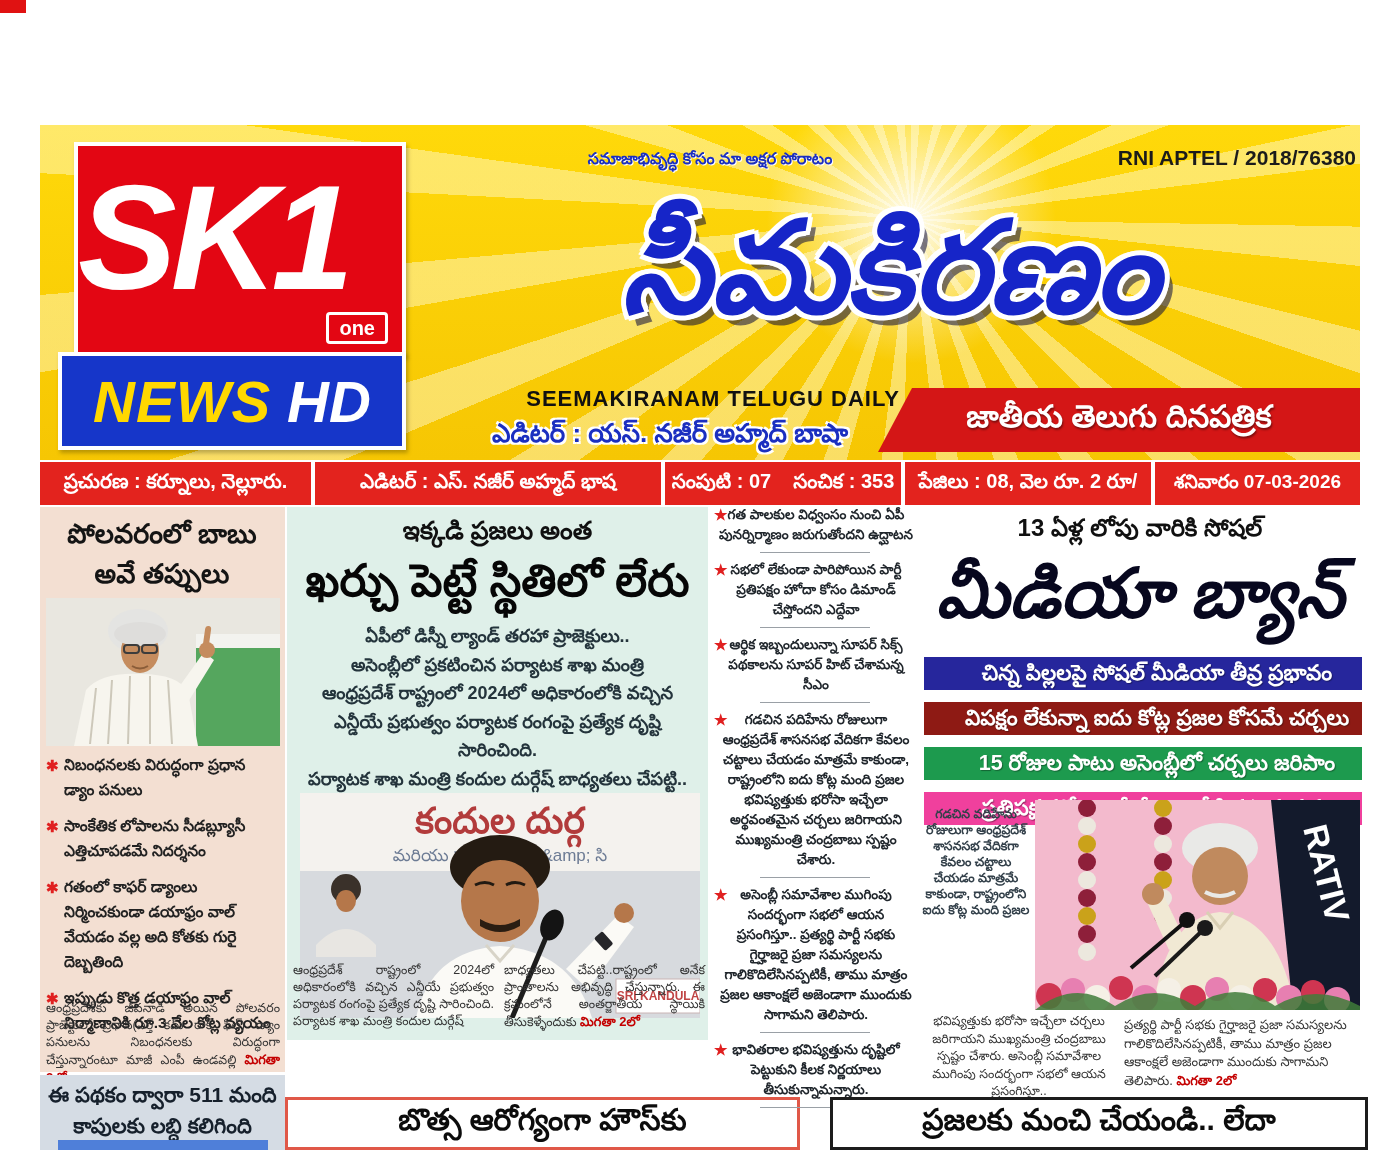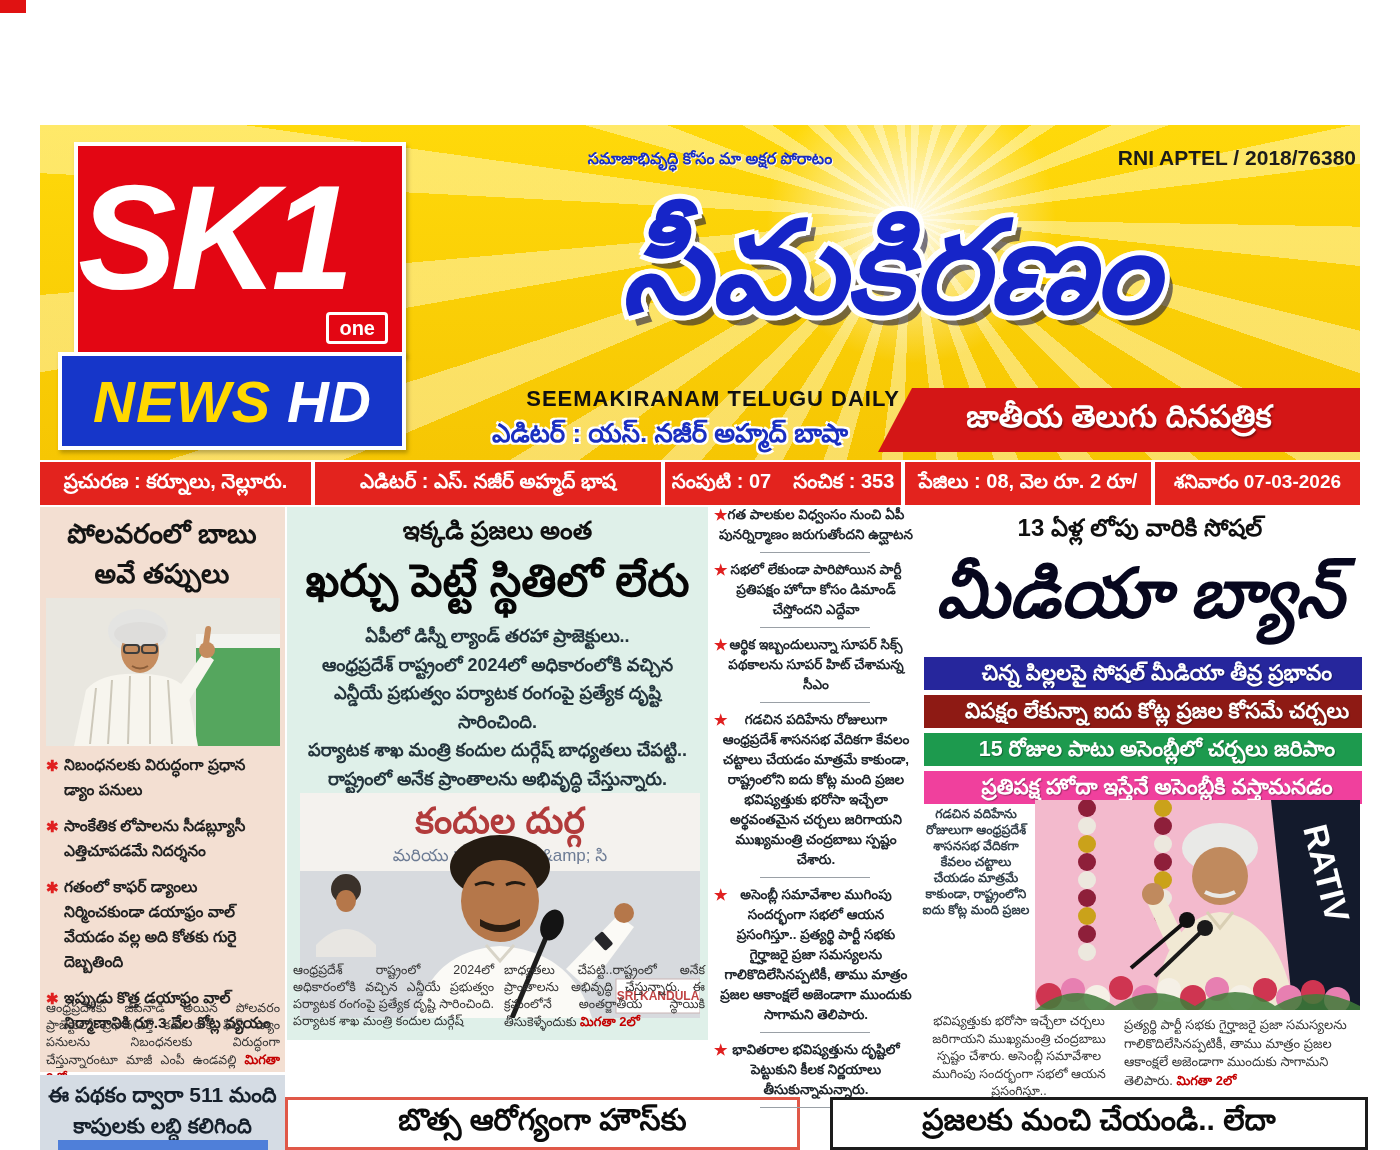--- a/index.html
+++ b/index.html
@@ -91,21 +91,21 @@
     font-size:13.5px;line-height:20px;font-weight:bold;}
   .star-item .star{position:absolute;left:-2px;top:0;color:#e02020;font-size:15px;}
   .col3 .divider{width:110px;border-top:1.5px solid #9aa0a6;margin:7px auto 7px auto;}
 
   
   .col4-kicker{left:920px;top:514px;width:440px;text-align:center;color:#101010;
     font-size:24px;font-weight:bold;}
   .col4-headline{left:920px;top:540px;width:440px;text-align:center;color:#07071e;
     font-size:69px;font-weight:900;font-style:italic;line-height:108px;white-space:nowrap;}
   .bars{left:924px;top:657px;width:438px;}
-  .bar{height:33px;line-height:33px;margin-bottom:5px;color:#fff;text-align:center;
+  .bar{height:33px;line-height:33px;margin-bottom:12px;color:#fff;text-align:center;
     font-size:21.5px;font-weight:bold;text-shadow:1px 1px 1px rgba(0,0,0,.35);padding-left:28px;}
   .bar-1{background:#26269c;} .bar-2{background:#8e1a14;} .bar-3{background:#1d9a4e;} .bar-4{background:#f0409d;}
   .col4-photo{left:1035px;top:800px;width:325px;height:210px;}
   .col4-side{left:921px;top:806px;width:110px;text-align:center;color:#33404a;
     font-size:12.5px;line-height:16px;font-weight:bold;}
   .col4-below{left:921px;top:1013px;width:196px;text-align:center;color:#333;
     font-size:12.5px;line-height:17.5px;}
   .col4-caption{left:1124px;top:1016px;width:240px;text-align:left;color:#333;
     font-size:13px;line-height:18.5px;}
   .box-bottom-right{left:830px;top:1097px;width:538px;height:53px;background:#fff;
@@ -201,20 +201,21 @@
   <div class="abs col1-graybox">
     <div class="txt">ఈ పథకం ద్వారా 511 మంది కాపులకు లబ్ధి కలిగింది</div>
   </div>
   <div class="abs col1-bluestrip"></div>
 
   <div class="abs col2-bg"></div>
   <div class="abs col2-kicker">ఇక్కడి ప్రజలు అంత</div>
   <div class="abs col2-headline">ఖర్చు పెట్టే స్థితిలో లేరు</div>
   <div class="abs col2-intro">
     <div>ఏపీలో డిస్నీ ల్యాండ్ తరహా ప్రాజెక్టులు..</div>
+    <div>అసెంబ్లీలో ప్రకటించిన పర్యాటక శాఖ మంత్రి</div>
     <div>ఆంధ్రప్రదేశ్ రాష్ట్రంలో 2024లో అధికారంలోకి వచ్చిన</div>
     <div>ఎన్డీయే ప్రభుత్వం పర్యాటక రంగంపై ప్రత్యేక దృష్టి సారించింది.</div>
     <div>పర్యాటక శాఖ మంత్రి కందుల దుర్గేష్ బాధ్యతలు చేపట్టి..</div>
     <div>రాష్ట్రంలో అనేక ప్రాంతాలను అభివృద్ధి చేస్తున్నారు.</div>
   </div>
 
   <svg class="abs col2-photo" viewBox="0 0 400 225">
     <rect width="400" height="225" fill="#d7dade"></rect>
     <rect width="400" height="78" fill="#f4f2ee"></rect>
     <text x="200" y="40" font-size="36" font-weight="bold" fill="#b23b3b" text-anchor="middle">కందుల దుర్గ</text>

